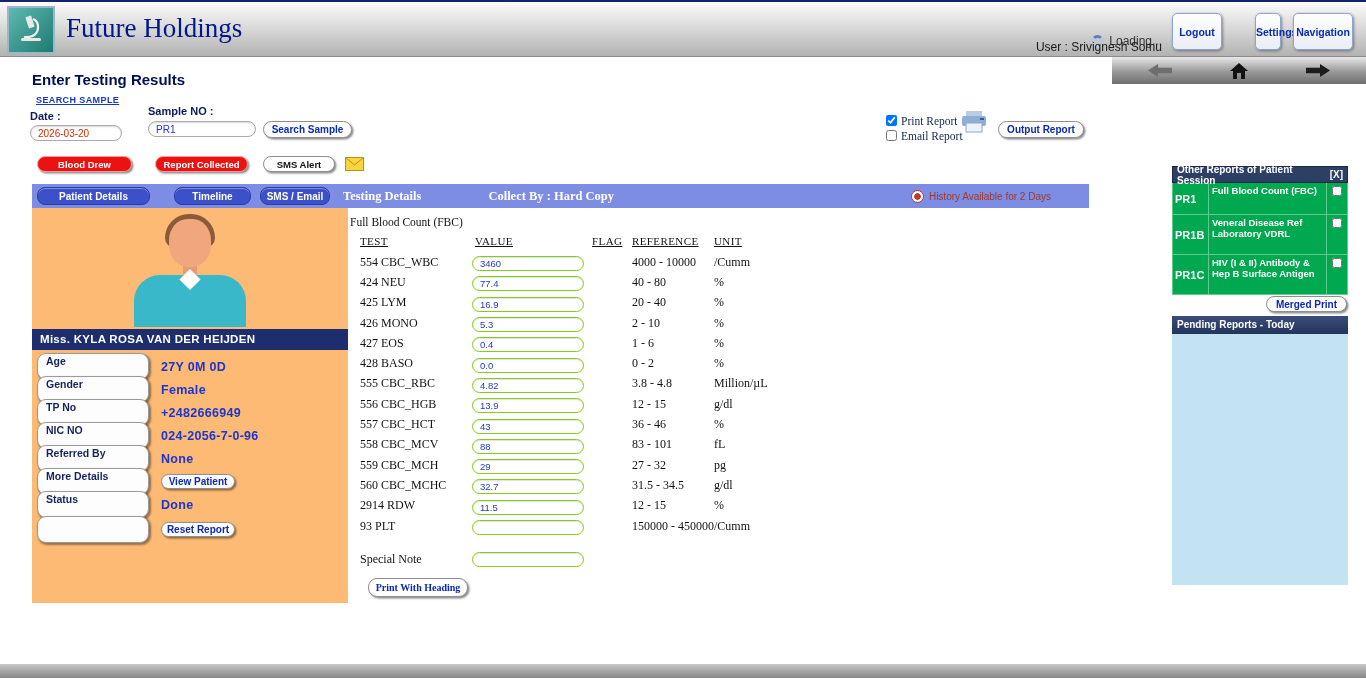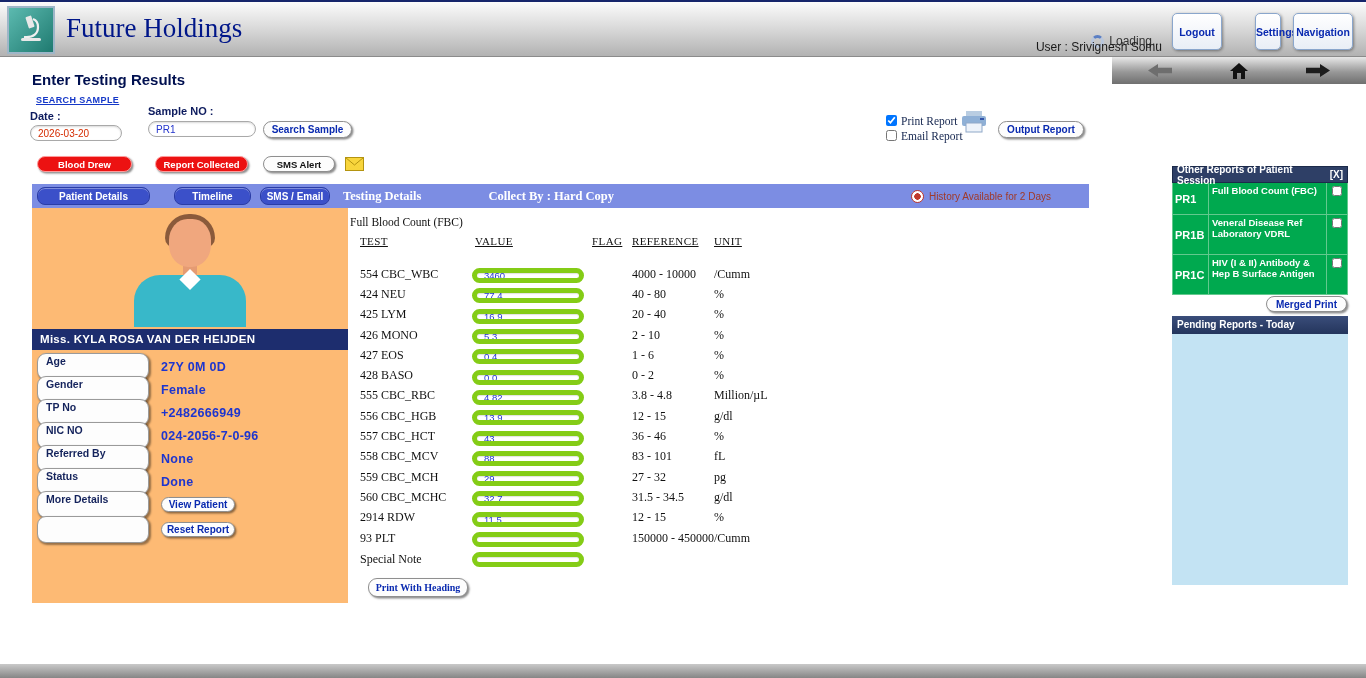--- a/index.html
+++ b/index.html
@@ -110,25 +110,25 @@
     font-family:"Liberation Serif", serif; }
   .fbc-title { position:absolute; left:2px; top:8px; font-size:11.5px; color:#111; }
   .thead { position:absolute; left:0; top:27px; display:flex; width:100%; font-size:11px; color:#111;
     letter-spacing:.4px; }
   .thead span { text-decoration:underline; }
   .c1 { margin-left:12px; width:112px; }
   .c2 { width:120px; padding-left:3px; }
   .c3 { width:40px; }
   .c4 { width:82px; }
   .c5 { flex:1; }
-  .tbody { position:absolute; left:0; top:56px; width:100%; }
+  .tbody { position:absolute; left:0; top:44px; width:100%; }
   .trow { display:flex; align-items:center; height:20.3px; }
   .t-test { margin-left:12px; width:112px; font-size:12px; color:#111; }
   .t-val { width:120px; }
-  .vinput { width:112px; height:15px; border:5px solid #84cc16; border-radius:8px; font-size:9.5px;
+  .vinput { width:112px; height:15px; border:1px solid #84cc16; border-radius:8px; font-size:9.5px;
     color:#2336cf; padding:0 7px; box-shadow:inset 0 1px 1px rgba(0,0,0,.12); outline:none;
     font-family:"Liberation Sans", sans-serif; }
   .t-flag { width:40px; font-size:12px; color:#111; }
   .t-ref { width:82px; font-size:12px; color:#111; }
   .t-unit { flex:1; font-size:12px; color:#111; }
   .special-row { position:absolute; left:0; top:344px; display:flex; align-items:center; }
   .sp-label { margin-left:12px; width:112px; font-size:12px; color:#111; }
   .print-heading-btn { position:absolute; left:20px; top:370px; width:100px; height:19px; }
 
   
@@ -278,26 +278,26 @@
       </div>
       <div class="prow">
         <div class="plabel">NIC NO</div>
         <div class="pvalue">024-2056-7-0-96</div>
       </div>
       <div class="prow">
         <div class="plabel">Referred By</div>
         <div class="pvalue">None</div>
       </div>
       <div class="prow">
+        <div class="plabel">More Details</div>
+        <button class="pill-btn prow-btn">View Patient</button>
+      </div>
+      <div class="prow">
         <div class="plabel">Status</div>
         <div class="pvalue">Done</div>
-      </div>
-      <div class="prow">
-        <div class="plabel">More Details</div>
-        <button class="pill-btn prow-btn">View Patient</button>
       </div>
       <div class="prow reset-row">
         <div class="plabel"></div>
         <button class="pill-btn prow-btn">Reset Report</button>
       </div>
     </div>
   </div>
 
   <div class="testing-panel">
     <div class="fbc-title">Full Blood Count (FBC)</div>

